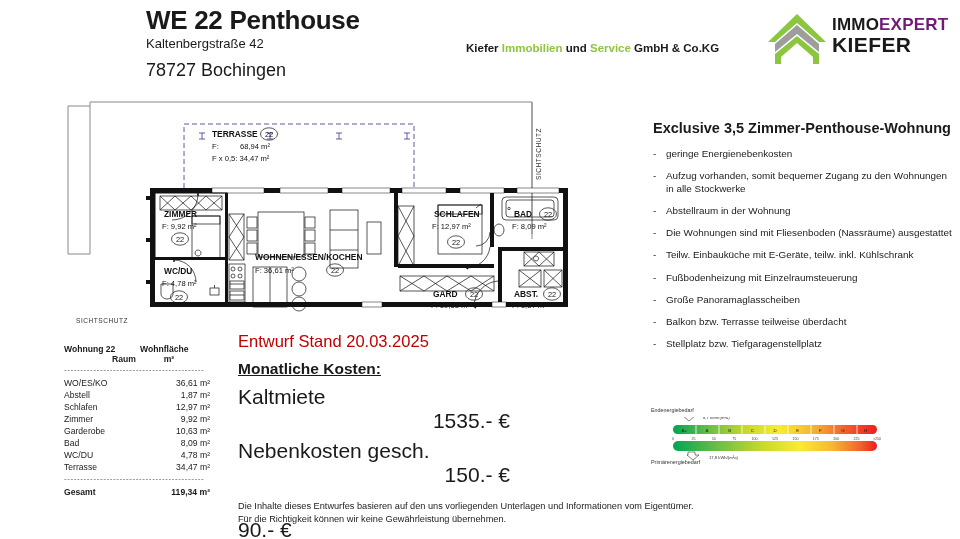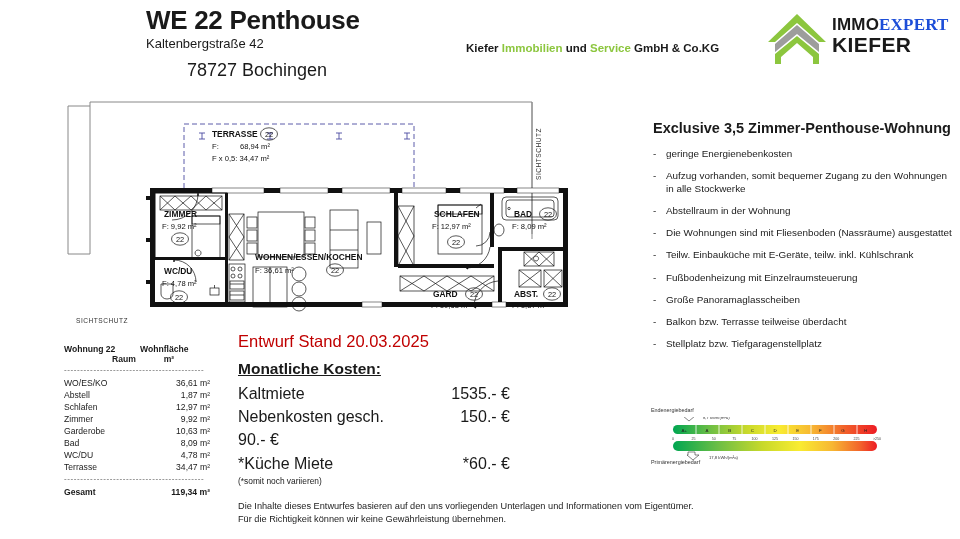--- a/index.html
+++ b/index.html
@@ -17,34 +17,34 @@
     position: absolute; left: 146px; top: 6px;
     font-size: 26px; font-weight: bold; letter-spacing: -0.3px;
     line-height: 1.12;
   }
   .hdr-street {
     position: absolute; left: 146px; top: 36px;
     font-size: 13px; line-height: 1.22;
   }
   .hdr-city {
     position: absolute; left: 146px; top: 60px;
-    font-size: 18px; line-height: 1.22; margin-left: 41px;
+    font-size: 18px; line-height: 1.22;
   }
   .hdr-company {
     position: absolute; left: 466px; top: 42px;
     font-size: 11.5px; font-weight: bold; white-space: nowrap;
   }
   .hdr-company .grn { color: #8cc63e; }
 
   
   .logo { position: absolute; left: 766px; top: 10px; width: 190px; height: 58px; }
   .logo-mark { position: absolute; left: 0; top: 2px; width: 62px; height: 54px; }
   .logo-text { position: absolute; left: 66px; top: 6px; }
   .logo-l1 { font-size: 17px; font-weight: bold; letter-spacing: 0.2px; line-height: 1.05; }
-  .logo-l1 .ex { color: #1d4ed8; font-family: Liberation Serif, serif; }
+  .logo-l1 .ex { color: #701a75; }
   .logo-l2 { font-size: 21px; font-weight: bold; letter-spacing: 0.4px; line-height: 1.05; }
 
   
   .plan { position: absolute; left: 62px; top: 84px; width: 578px; height: 250px; }
   .plan svg { display: block; }
 
   
   .roomtable {
     position: absolute; left: 64px; top: 345px; width: 150px;
     font-size: 8.6px; line-height: 1.0;
@@ -66,23 +66,23 @@
   
   .draft {
     position: absolute; left: 238px; top: 332px;
     font-size: 16.5px; color: #c00000; font-weight: normal;
   }
   .costs { position: absolute; left: 238px; top: 360px; width: 272px; }
   .costs-title {
     font-size: 15.5px; font-weight: bold; text-decoration: underline;
     margin-bottom: 4px;
   }
-  .cost-row { display: flex; justify-content: space-between; font-size: 16px; line-height: 1.45; }
+  .cost-row { display: flex; justify-content: space-between; font-size: 21px; line-height: 1.45; }
   .cost-row .lbl { text-align: left; }
-  .cost-row .val { text-align: center; white-space: nowrap; }
+  .cost-row .val { text-align: center; white-space: nowrap; margin-top: 24px; }
   .costs-note { font-size: 8.4px; margin-top: 1px; }
 
   
   .features { position: absolute; left: 653px; top: 98px; width: 300px; margin-top: 21px; }
   .feat-title { font-size: 14.5px; font-weight: bold; line-height: 1.32; margin-bottom: 9px; }
   .feat-item { display: flex; font-size: 9.9px; line-height: 1.32; margin-bottom: 9px; }
   .feat-dash { width: 13px; flex: 0 0 13px; }
   .feat-text { flex: 1; }
 
   

